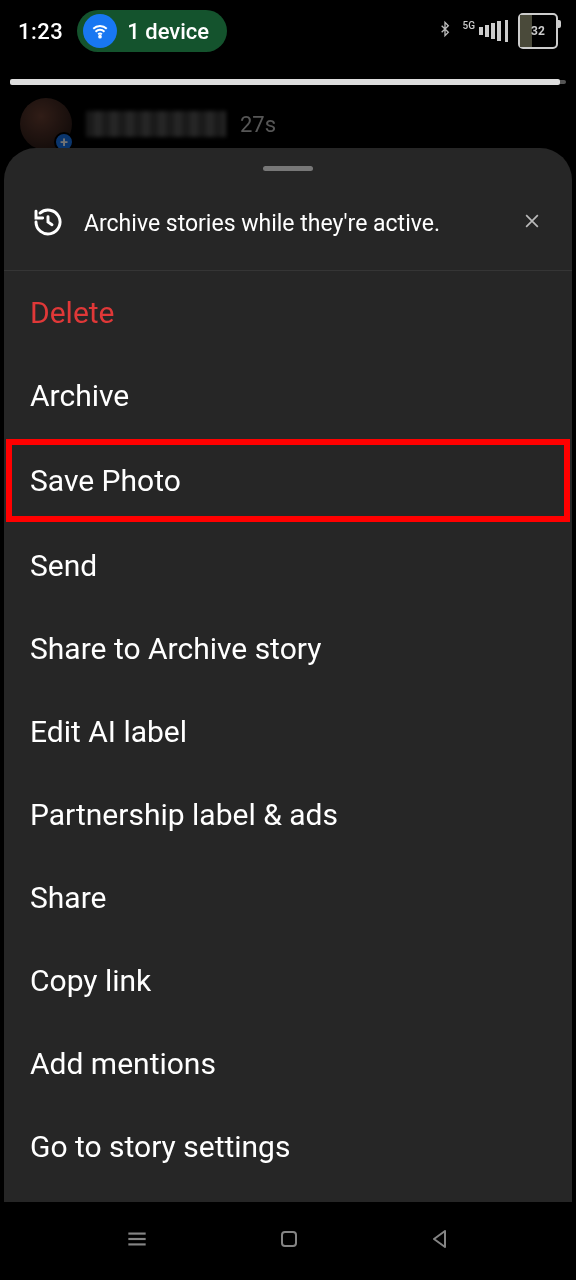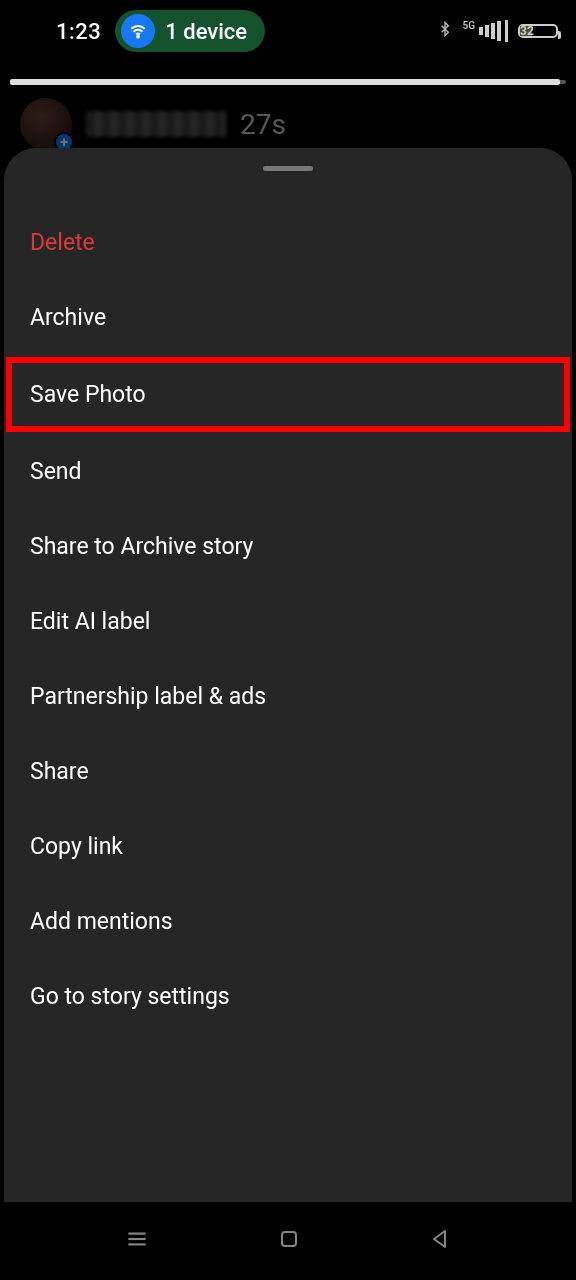--- a/index.html
+++ b/index.html
@@ -12,21 +12,21 @@
     overflow: hidden;
     position: relative;
   }
 
   
   .status-bar {
     height: 62px;
     display: flex;
     align-items: center;
     justify-content: space-between;
-    padding: 0 18px 0 56px;
+    padding: 0 18px 0 18px;
     font-size: 22px;
     font-weight: 500;
   }
   .status-left { display: flex; align-items: center; gap: 14px; }
   .time { letter-spacing: 0.5px; }
   .device-pill {
     display: flex;
     align-items: center;
     background: #14532d;
     border-radius: 30px;
@@ -34,25 +34,25 @@
     gap: 10px;
   }
   .wifi-badge {
     width: 34px; height: 34px;
     border-radius: 50%;
     background: #1877f2;
     display: flex; align-items: center; justify-content: center;
   }
   .status-right { display: flex; align-items: center; gap: 10px; }
   .battery {
-    width: 40px; height: 14px;
+    width: 40px; height: 36px;
     border: 2px solid #ccc;
     border-radius: 5px;
     position: relative;
-    display: flex; align-items: center; 
+    display: flex; align-items: center; justify-content: center;
     font-size: 12px; font-weight: 700; color: #ccc;
   }
   .battery::after {
     content: "";
     position: absolute; right: -5px; top: 5px;
     width: 3px; height: 8px; background: #ccc; border-radius: 0 2px 2px 0;
   }
   .battery-fill {
     position: absolute; left: 0; top: 0; bottom: 0;
     width: 32%; background: #4a4a3a;
@@ -85,21 +85,21 @@
     width: 20px; height: 20px; border-radius: 50%;
     background: #1877f2; border: 2px solid #000;
     display: flex; align-items: center; justify-content: center;
     font-size: 14px; font-weight: 700; line-height: 1;
   }
   .username {
     width: 140px; height: 26px;
     background: repeating-linear-gradient(90deg,#3a3a3a 0 8px,#555 8px 16px);
     filter: blur(2px);
   }
-  .story-age { font-size: 28px; color: #bfbfbf; }
+  .story-age { font-size: 22px; color: #bfbfbf; }
 
   
   .sheet {
     position: absolute; left: 4px; right: 4px; top: 148px; bottom: 78px;
     background: #262626;
     border-radius: 32px 32px 0 0;
     display: flex; flex-direction: column;
   }
   .sheet-handle {
     width: 50px; height: 5px; background: #777; border-radius: 3px;
@@ -109,21 +109,21 @@
     display: flex; align-items: center;
     padding: 0 24px 28px 28px;
     border-bottom: 1px solid #353535;
     gap: 20px;
   }
   .archive-msg { flex: 1; font-size: 23px; }
   .close-x { font-size: 22px; color: #bbb; padding: 6px; }
 
   .menu { flex: 1; overflow: hidden; }
   .menu-item {
-    font-size: 23px;
+    font-size: 30px;
     padding: 24px 26px 24px 26px;
   }
   .menu-item.danger { color: #e03838; }
   .menu-item.highlight {
     outline: 6px solid #ff0000;
     outline-offset: -4px;
     margin: 4px 4px;
     padding: 22px 22px;
   }
 
@@ -183,20 +183,35 @@
   <div class="avatar">
     <span class="avatar-plus">+</span>
   </div>
   <div class="username"></div>
   <span class="story-age">27s</span>
 </div>
 
 <div class="sheet">
   <div class="sheet-handle"></div>
 
+  <div class="archive-row">
+    <span>
+      <svg width="32" height="32" viewBox="0 0 24 24" fill="none" stroke="#fff" stroke-width="2.2" stroke-linecap="round">
+        <path d="M3 12a9 9 0 1 0 3-6.7"></path>
+          <path d="M3 4v5h5"></path>
+          <path d="M12 8v4l3 2"></path>
+      </svg>
+    </span>
+    <span class="archive-msg">Archive stories while they're active.</span>
+    <span class="close-x">
+      <svg width="20" height="20" viewBox="0 0 24 24" stroke="#bbb" stroke-width="2">
+          <path d="M5 5l14 14M19 5L5 19"></path>
+        </svg>
+    </span>
+  </div>
 
   <div class="menu">
     <div class="menu-item danger">Delete</div>
     <div class="menu-item">Archive</div>
     <div class="menu-item highlight">Save Photo</div>
     <div class="menu-item">Send</div>
     <div class="menu-item">Share to Archive story</div>
     <div class="menu-item">Edit AI label</div>
     <div class="menu-item">Partnership label &amp; ads</div>
     <div class="menu-item">Share</div>

